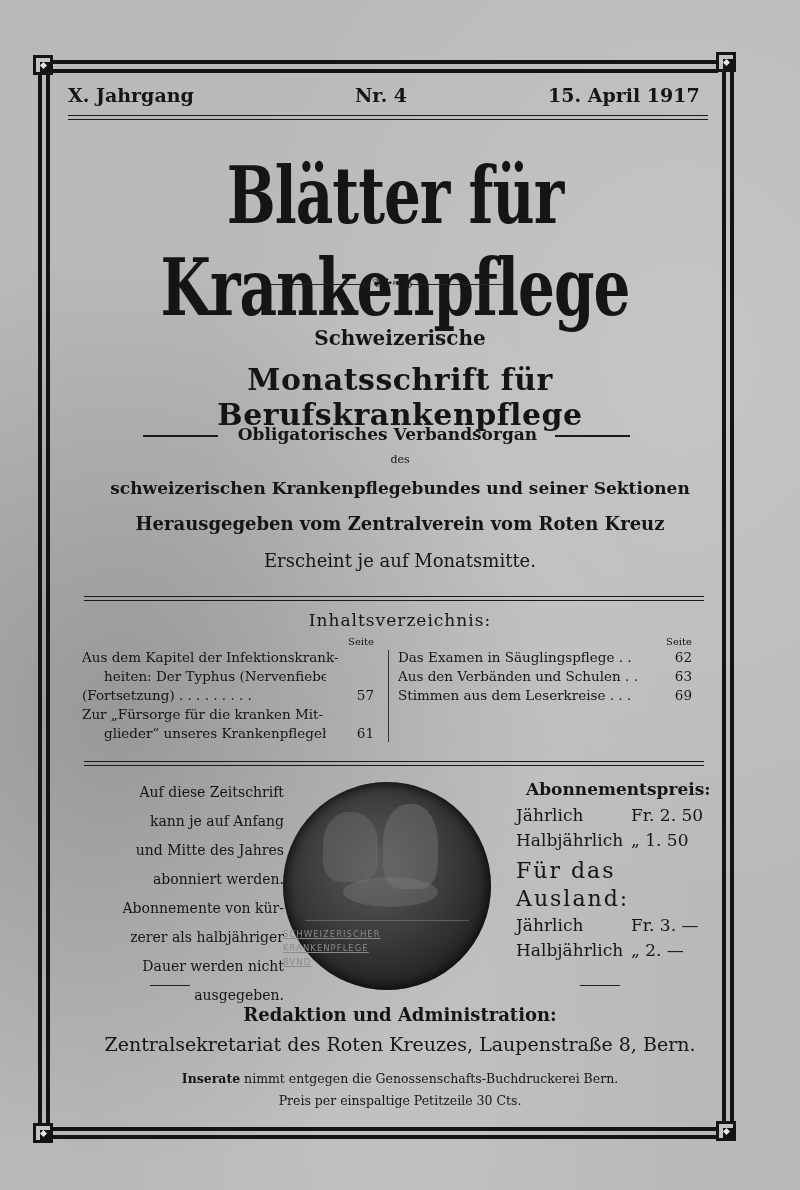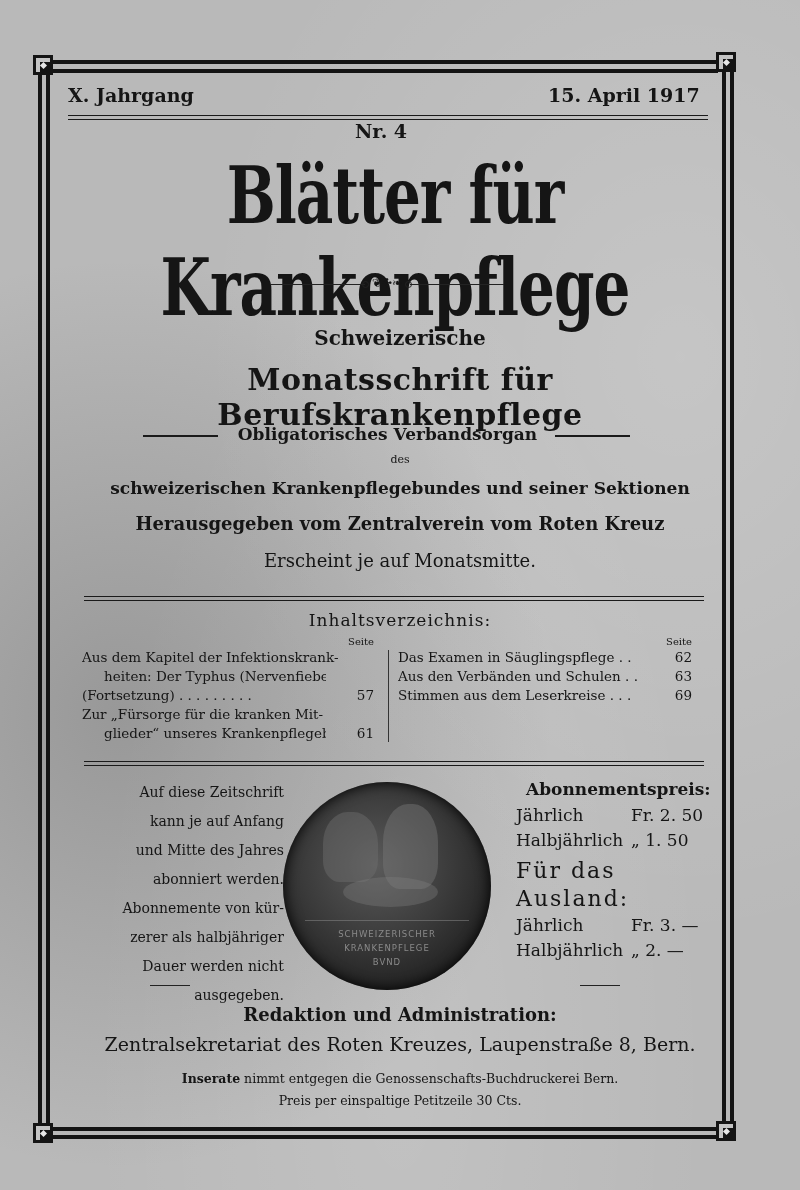--- a/index.html
+++ b/index.html
@@ -28,21 +28,21 @@
   .toc-row .pg { width:28px; text-align:right; flex:none; }
   .toc-row .t { flex:1; white-space:nowrap; overflow:hidden; }
   .indent { padding-left:22px;gap:20px; }
   .price-row { display:flex; font-size:17px; line-height:25px; font-family:"DejaVu Serif", serif; }
   .price-row .l { width:115px; }
   .medal {
     position:absolute; left:283px; top:782px; width:208px; height:208px; border-radius:50%;
     background:radial-gradient(circle at 45% 40%, #5a5a5a 0%, #3a3a3a 45%, #222 75%, #151515 100%);
     box-shadow:inset 0 0 14px #000;
   }
-  .medal-txt { position:absolute; left:0; width:100%; text-align:center; color:#8a8a8a; font-family:"DejaVu Sans", sans-serif; font-size:8.5px; letter-spacing:1px; }
+  .medal-txt { position:absolute; left:0; width:100%; text-align:left; color:#8a8a8a; font-family:"DejaVu Sans", sans-serif; font-size:8.5px; letter-spacing:1px;text-decoration:underline; }
 </style>
 </head>
 <body>
 
 <div>
   <div class="hbar" style="left:52px; top:60px; width:666px;"></div>
   <div class="hbar" style="left:52px; top:69px; width:666px;"></div>
   <div class="hbar" style="left:52px; top:1127px; width:666px;"></div>
   <div class="hbar" style="left:52px; top:1135px; width:666px;"></div>
   <div class="vbar" style="left:38px; top:72px; height:1054px;"></div>
@@ -57,21 +57,21 @@
     </div>
   <div class="corner" style="left:33px; top:1123px;">
       <span class="dia"></span>
     </div>
   <div class="corner" style="left:716px; top:1121px;">
       <span class="dia"></span>
     </div>
 </div>
 
 <div class="abs gothic" style="left:68px; top:84px; font-size:19px;">X. Jahrgang</div>
-<div class="abs gothic" style="left:355px; top:84px; font-size:19px;margin-top:36px;">Nr. 4</div>
+<div class="abs gothic" style="left:355px; top:84px; font-size:19px;">Nr. 4</div>
 <div class="abs gothic" style="left:548px; top:84px; font-size:19px;">15. April 1917</div>
 <div class="rule thin" style="left:68px; top:115px; width:640px;"></div>
 <div class="rule thin" style="left:68px; top:119px; width:640px;"></div>
 
 <div class="abs center" style="left:60px; top:150px; width:670px; font-family:'DejaVu Serif', serif; font-weight:bold; font-size:58px; letter-spacing:-1px; transform:scaleY(1.35); transform-origin:top center;">Blätter für Krankenpflege</div>
 
 <div class="abs" style="left:270px; top:280px; width:234px; height:10px;">
   <div style="position:absolute; left:0; top:4px; width:95px; height:1px; background:#222;"></div>
   <div style="position:absolute; left:92px; top:1px; width:5px; height:5px; border:1px solid #222; border-radius:50%;"></div>
   <div style="position:absolute; left:102px; top:-3px; width:28px; height:12px; text-align:center; font-size:12px; line-height:12px;">❦✣❧</div>

